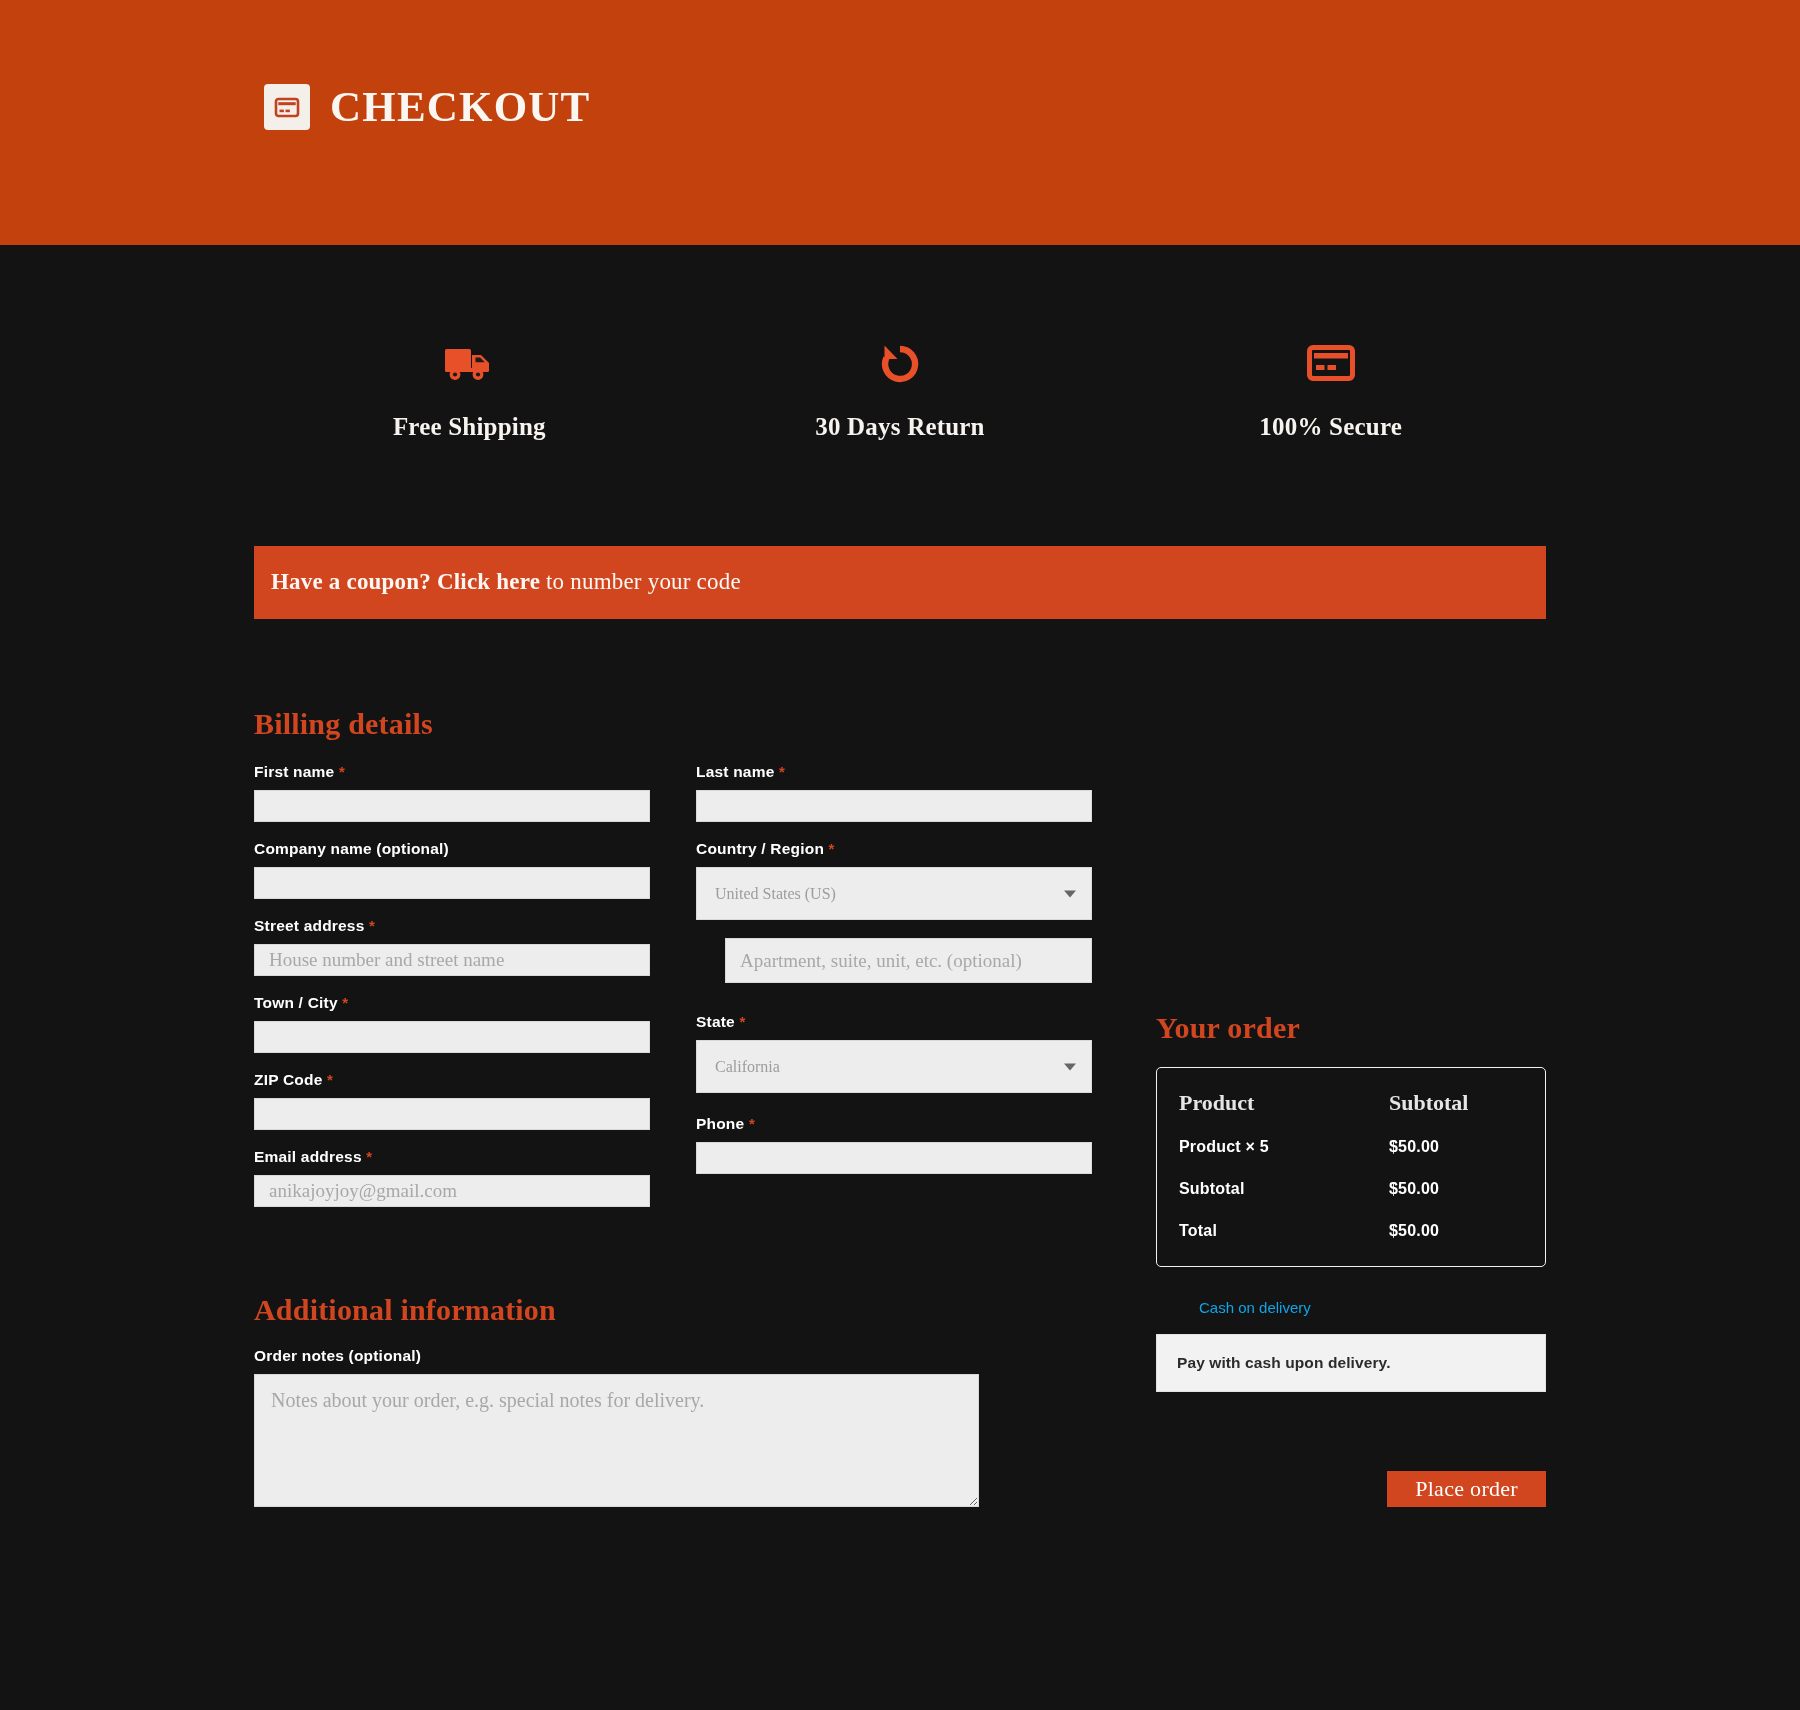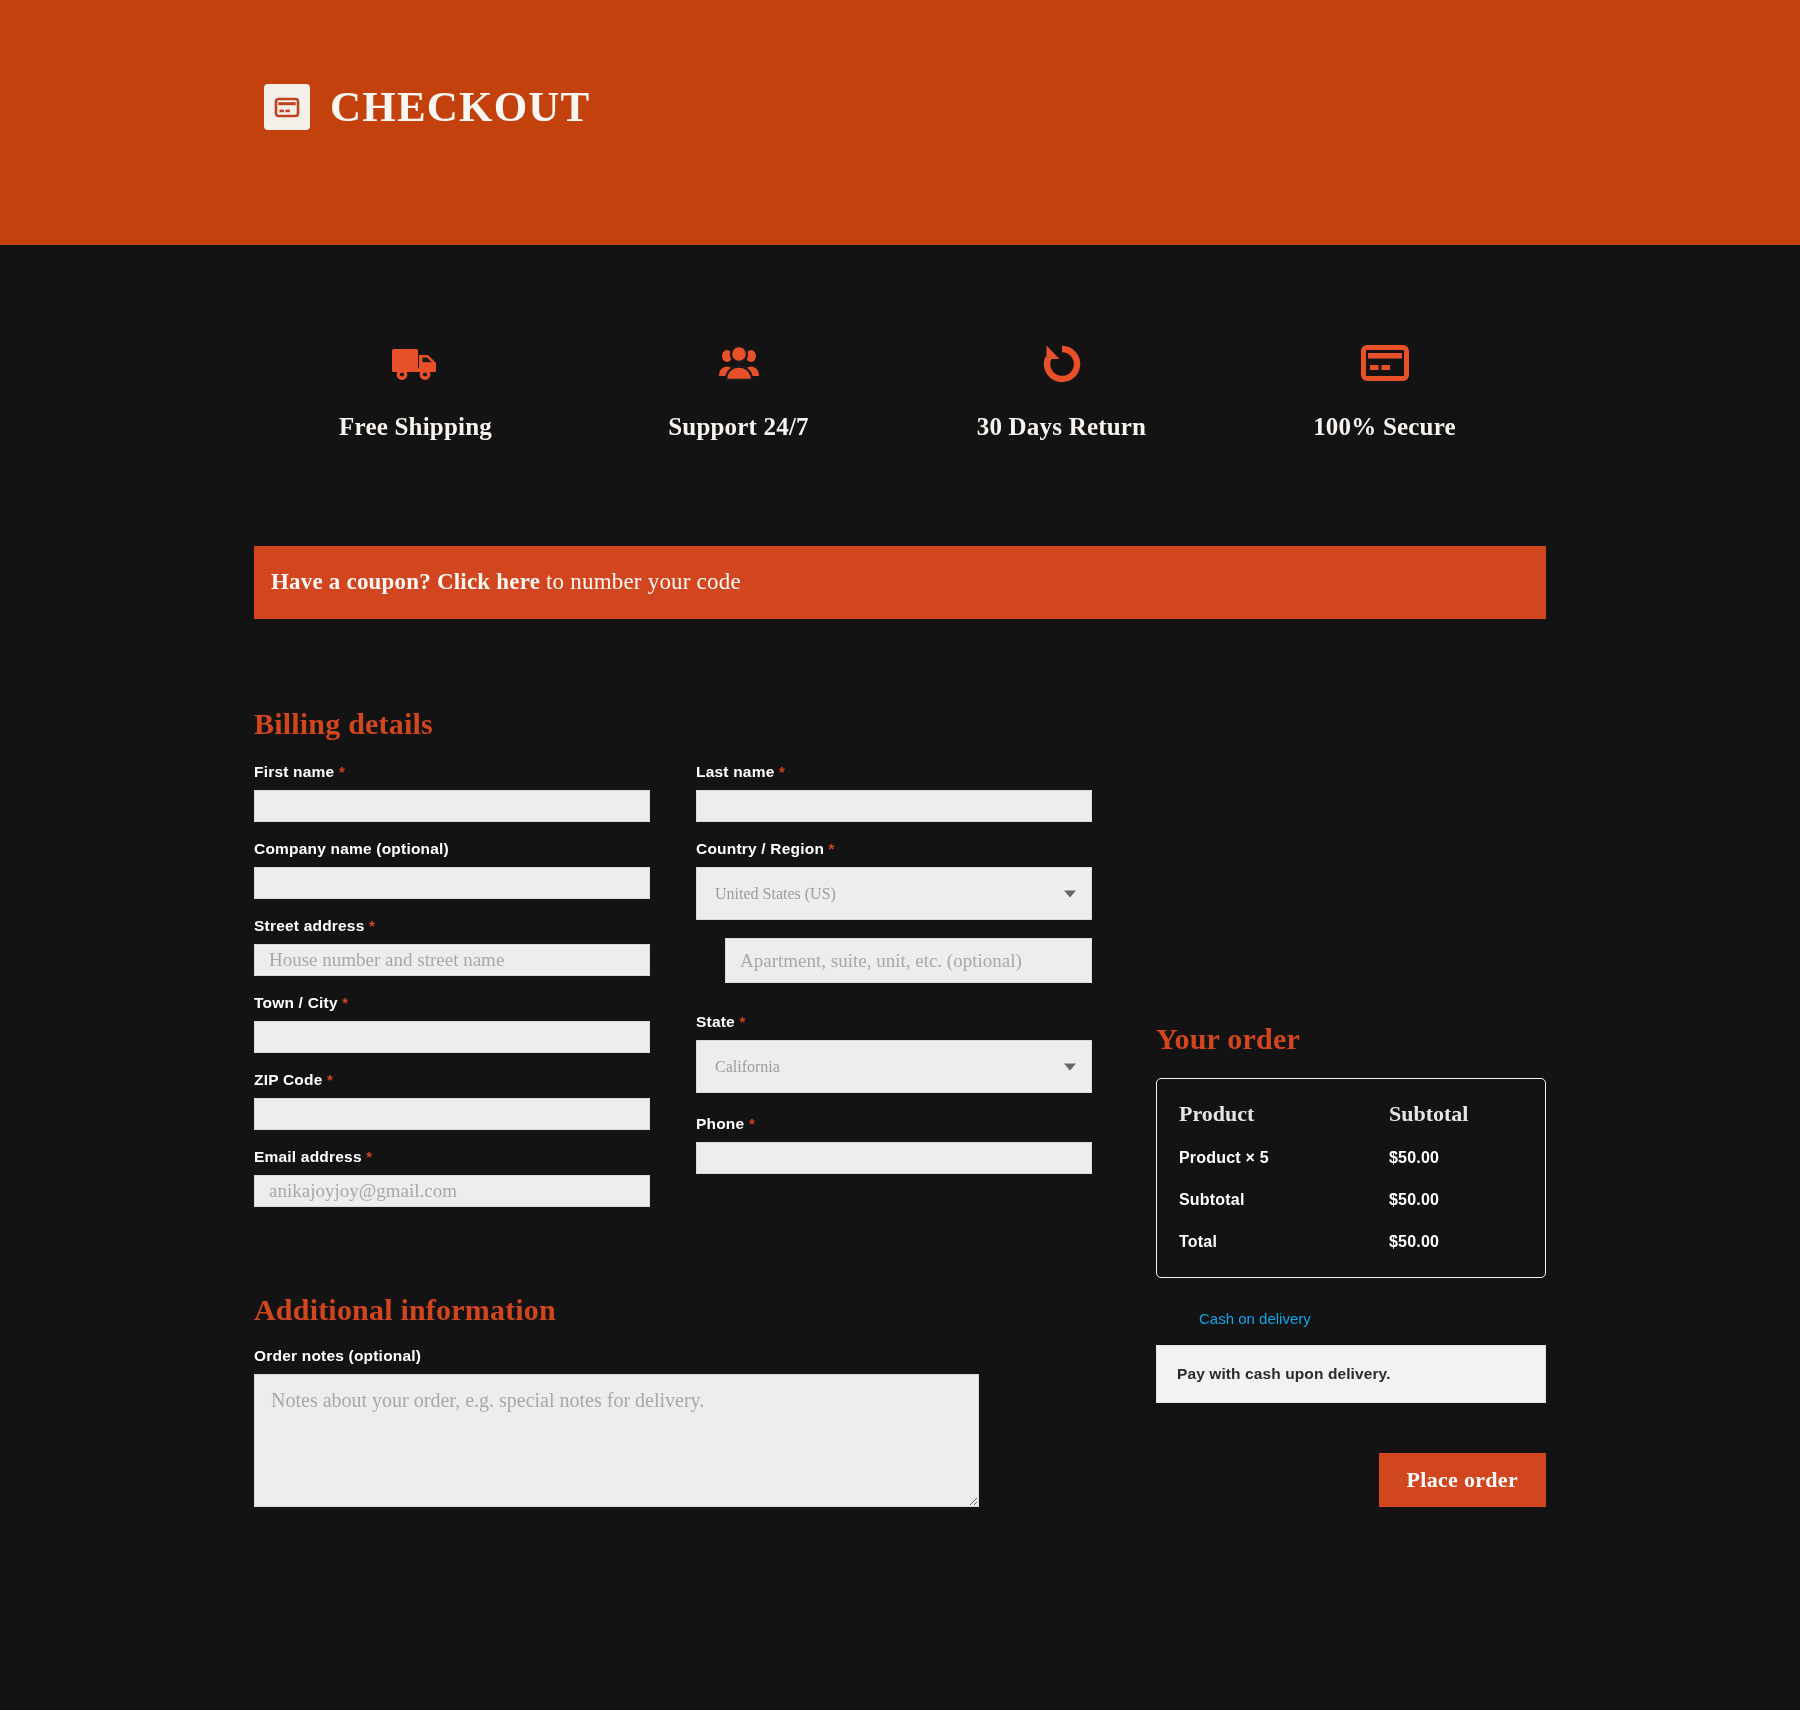--- a/index.html
+++ b/index.html
@@ -230,25 +230,26 @@
   .place-row {
     margin-top: 50px;
     display: flex;
     justify-content: flex-end;
   }
   .place-order {
     background: #d2461f;
     border: none;
     color: #ffffff;
     font-family: "Liberation Serif", serif;
-    font-weight: bold;
+    font-weight: normal;
     font-size: 22px;
-    padding: 14px 28px;
+    padding: 5px 28px;
     cursor: pointer;
     letter-spacing: .3px;
+    margin-top: 29px;
   }
 </style>
 </head>
 <body>
 
 <div class="page">
 
   <div class="header">
     <div class="brand">
       <span class="brand-mark">
@@ -274,35 +275,20 @@
           <rect x="1" y="26" width="44" height="4" rx="1.5" fill="#e8502a"></rect>
           <circle cx="11" cy="32.5" r="5.4" fill="#e8502a"></circle>
           <circle cx="11" cy="32.5" r="2.1" fill="#1a1a1a"></circle>
           <circle cx="34" cy="32.5" r="5.4" fill="#e8502a"></circle>
           <circle cx="34" cy="32.5" r="2.1" fill="#1a1a1a"></circle>
         </svg>
       </div>
       <div class="feature-label">Free Shipping</div>
     </div>
 
-    <div class="feature">
-      <div class="feature-icon">
-        <svg width="50" height="42" viewBox="0 0 50 42">
-          <ellipse cx="13" cy="14" rx="5" ry="6" fill="#e8502a"></ellipse>
-          <path d="M5 34 c0-6 3.6-9.5 8-9.5 s8 3.5 8 9.5 z" fill="#e8502a"></path>
-          <ellipse cx="37" cy="14" rx="5" ry="6" fill="#e8502a"></ellipse>
-          <path d="M29 34 c0-6 3.6-9.5 8-9.5 s8 3.5 8 9.5 z" fill="#e8502a"></path>
-          <circle cx="25" cy="12" r="8" fill="#e8502a"></circle>
-          <path d="M12 38 c0-8 5.8-13.5 13-13.5 s13 5.5 13 13.5 z" fill="#e8502a"></path>
-          <path d="M12 38 c0-8 5.8-13.5 13-13.5 s13 5.5 13 13.5 z" fill="#e8502a" stroke="#1a1a1a" stroke-width="2.4"></path>
-          <circle cx="25" cy="12" r="8" fill="#e8502a" stroke="#1a1a1a" stroke-width="2.4"></circle>
-        </svg>
-      </div>
-      <div class="feature-label">Support 24/7</div>
-    </div>
 
     <div class="feature">
       <div class="feature-icon">
         <svg width="46" height="44" viewBox="0 0 46 44">
           <path d="M23 8 a15 15 0 1 1 -13.6 8.8" fill="none" stroke="#e8502a" stroke-width="6.4" stroke-linecap="butt"></path>
           <path d="M7.5 4.5 L7.5 18 L20.5 18 Z" fill="#e8502a"></path>
         </svg>
       </div>
       <div class="feature-label">30 Days Return</div>
     </div>

